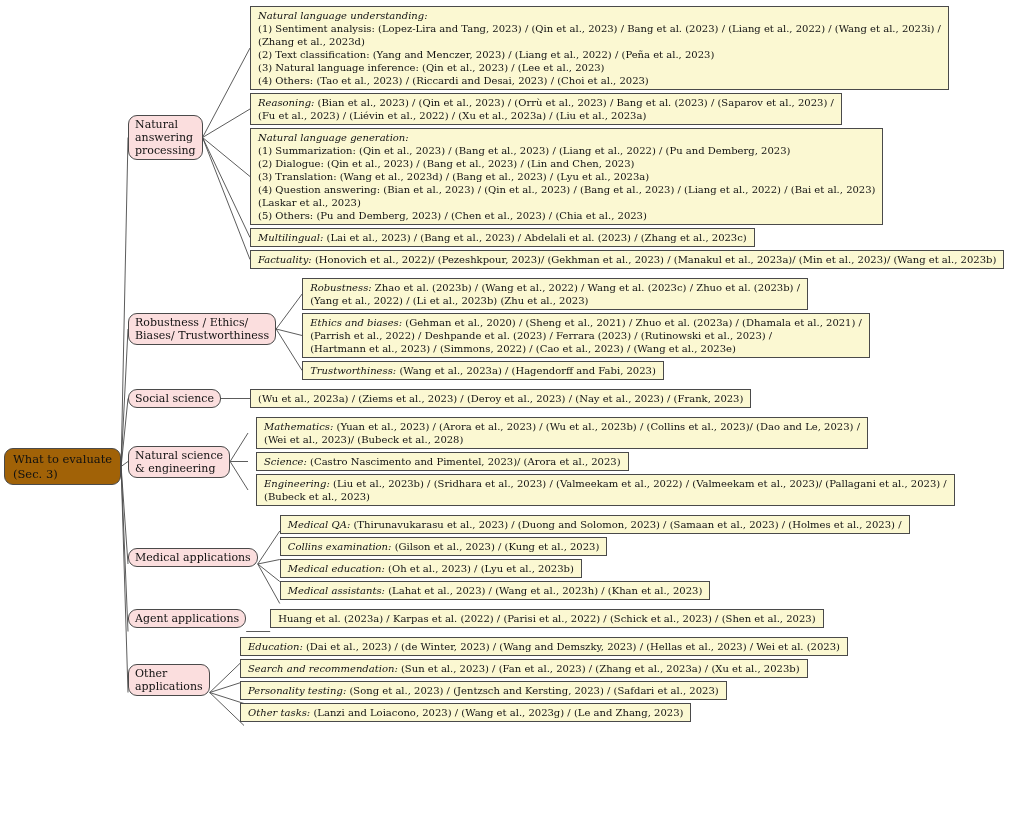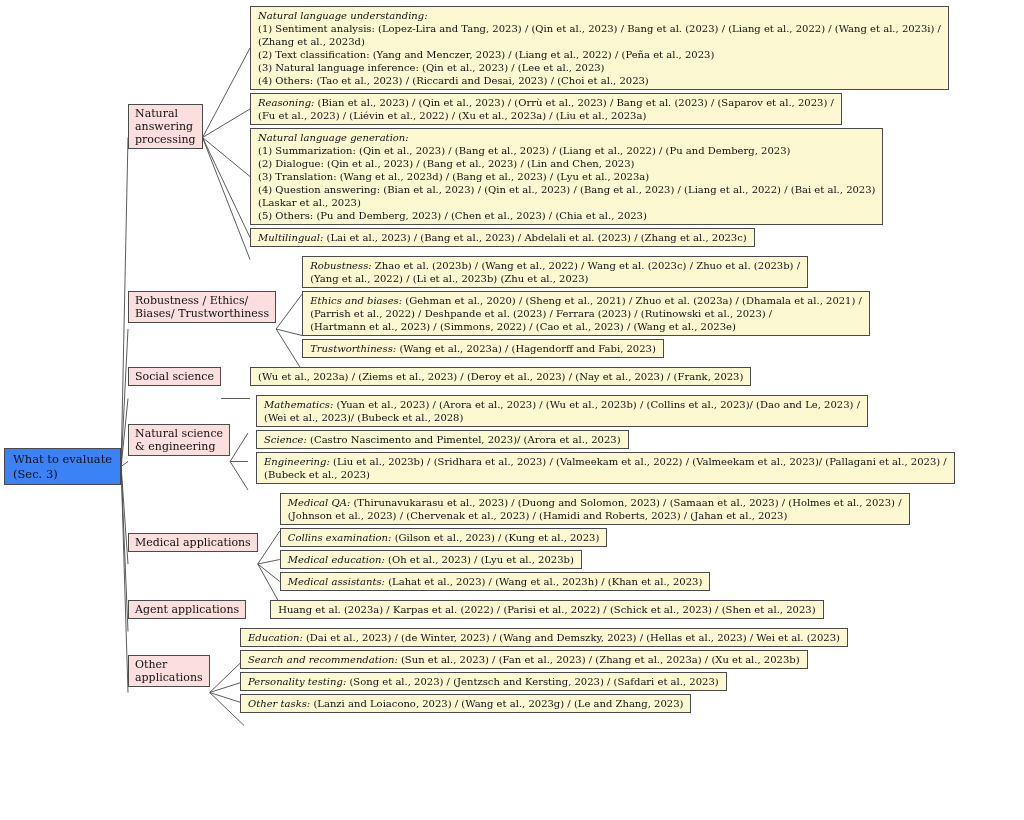--- a/index.html
+++ b/index.html
@@ -6,28 +6,28 @@
   body {
     width: 1024px; height: 820px;
     background: #ffffff;
     font-family: "DejaVu Serif", "Liberation Serif", serif;
     overflow: hidden;
   }
   #tree { position: relative; width: 1024px; height: 820px; }
   #connectors { position: absolute; left: 0; top: 0; z-index: 0; }
   .node {
     border: 1px solid #4a4a4a;
-    border-radius: 0;
+    border-radius: 9px;
     position: relative; z-index: 1;
     width: fit-content;
     color: #111;
   }
   .root {
     position: absolute; left: 4px; top: 448px;
-    background: #3b82f6;
+    background: #a16207;
     font-size: 11.5px; line-height: 14.5px;
     padding: 3px 8px;
   }
   .branches { position: absolute; left: 128px; top: 3px; width: 896px; }
   .branch { display: flex; align-items: center; margin-bottom: 3px; }
   .label-wrap { min-width: 112px; flex-shrink: 0; display: flex; align-items: center; }
   .category {
     background: #fbdede;
     font-size: 11px; line-height: 13px;
     padding: 2px 6px;
@@ -95,20 +95,21 @@
             <div>Natural</div>
             <div>answering</div>
             <div>processing</div>
           </div>
     </div>
     <div class="leaves">
           <div class="node leaf"><span class="t">Natural language understanding:</span><br><span class="ln">(1) Sentiment analysis: (Lopez-Lira and Tang, 2023) / (Qin et al., 2023) / Bang et al. (2023) / (Liang et al., 2022) / (Wang et al., 2023i) /</span><br><span class="ln">(Zhang et al., 2023d)</span><br><span class="ln">(2) Text classification: (Yang and Menczer, 2023) / (Liang et al., 2022) / (Peña et al., 2023)</span><br><span class="ln">(3) Natural language inference: (Qin et al., 2023) / (Lee et al., 2023)</span><br><span class="ln">(4) Others: (Tao et al., 2023) / (Riccardi and Desai, 2023) / (Choi et al., 2023)</span></div>
           <div class="node leaf"><span class="t">Reasoning:</span> <span class="ln">(Bian et al., 2023) / (Qin et al., 2023) / (Orrù et al., 2023) / Bang et al. (2023) / (Saparov et al., 2023) /</span><br><span class="ln">(Fu et al., 2023) / (Liévin et al., 2022) / (Xu et al., 2023a) / (Liu et al., 2023a)</span></div>
           <div class="node leaf"><span class="t">Natural language generation:</span><br><span class="ln">(1) Summarization: (Qin et al., 2023) / (Bang et al., 2023) / (Liang et al., 2022) / (Pu and Demberg, 2023)</span><br><span class="ln">(2) Dialogue: (Qin et al., 2023) / (Bang et al., 2023) / (Lin and Chen, 2023)</span><br><span class="ln">(3) Translation: (Wang et al., 2023d) / (Bang et al., 2023) / (Lyu et al., 2023a)</span><br><span class="ln">(4) Question answering: (Bian et al., 2023) / (Qin et al., 2023) / (Bang et al., 2023) / (Liang et al., 2022) / (Bai et al., 2023)</span><br><span class="ln">(Laskar et al., 2023)</span><br><span class="ln">(5) Others: (Pu and Demberg, 2023) / (Chen et al., 2023) / (Chia et al., 2023)</span></div>
           <div class="node leaf"><span class="t">Multilingual:</span> <span class="ln">(Lai et al., 2023) / (Bang et al., 2023) / Abdelali et al. (2023) / (Zhang et al., 2023c)</span></div>
+          <div class="node leaf"><span class="t">Factuality:</span> <span class="ln">(Honovich et al., 2022)/ (Pezeshkpour, 2023)/ (Gekhman et al., 2023) / (Manakul et al., 2023a)/ (Min et al., 2023)/ (Wang et al., 2023b)</span></div>
         </div>
   </div>
       <div class="branch">
     <div class="label-wrap">
       <div class="node category">
             <div>Robustness / Ethics/</div>
             <div>Biases/ Trustworthiness</div>
           </div>
     </div>
     <div class="leaves">
@@ -140,21 +141,21 @@
           <div class="node leaf"><span class="t">Engineering:</span> <span class="ln">(Liu et al., 2023b) / (Sridhara et al., 2023) / (Valmeekam et al., 2022) / (Valmeekam et al., 2023)/ (Pallagani et al., 2023) /</span><br><span class="ln">(Bubeck et al., 2023)</span></div>
         </div>
   </div>
       <div class="branch">
     <div class="label-wrap">
       <div class="node category">
             <div>Medical applications</div>
           </div>
     </div>
     <div class="leaves">
-          <div class="node leaf"><span class="t">Medical QA:</span> <span class="ln">(Thirunavukarasu et al., 2023) / (Duong and Solomon, 2023) / (Samaan et al., 2023) / (Holmes et al., 2023) /</span><br><span class="ln">(Johnson et al., 2023) / (Chervenak et al., 2023) / (Hamidi and Roberts, 2023) / (Jahan et al., 2023)</span></div>
+          <div class="node leaf"><span class="t">Medical QA:</span> <span class="ln">(Thirunavukarasu et al., 2023) / (Duong and Solomon, 2023) / (Samaan et al., 2023) / (Holmes et al., 2023) /</span><br></div>
           <div class="node leaf"><span class="t">Collins examination:</span> <span class="ln">(Gilson et al., 2023) / (Kung et al., 2023)</span></div>
           <div class="node leaf"><span class="t">Medical education:</span> <span class="ln">(Oh et al., 2023) / (Lyu et al., 2023b)</span></div>
           <div class="node leaf"><span class="t">Medical assistants:</span> <span class="ln">(Lahat et al., 2023) / (Wang et al., 2023h) / (Khan et al., 2023)</span></div>
         </div>
   </div>
       <div class="branch">
     <div class="label-wrap">
       <div class="node category">
             <div>Agent applications</div>
           </div>

